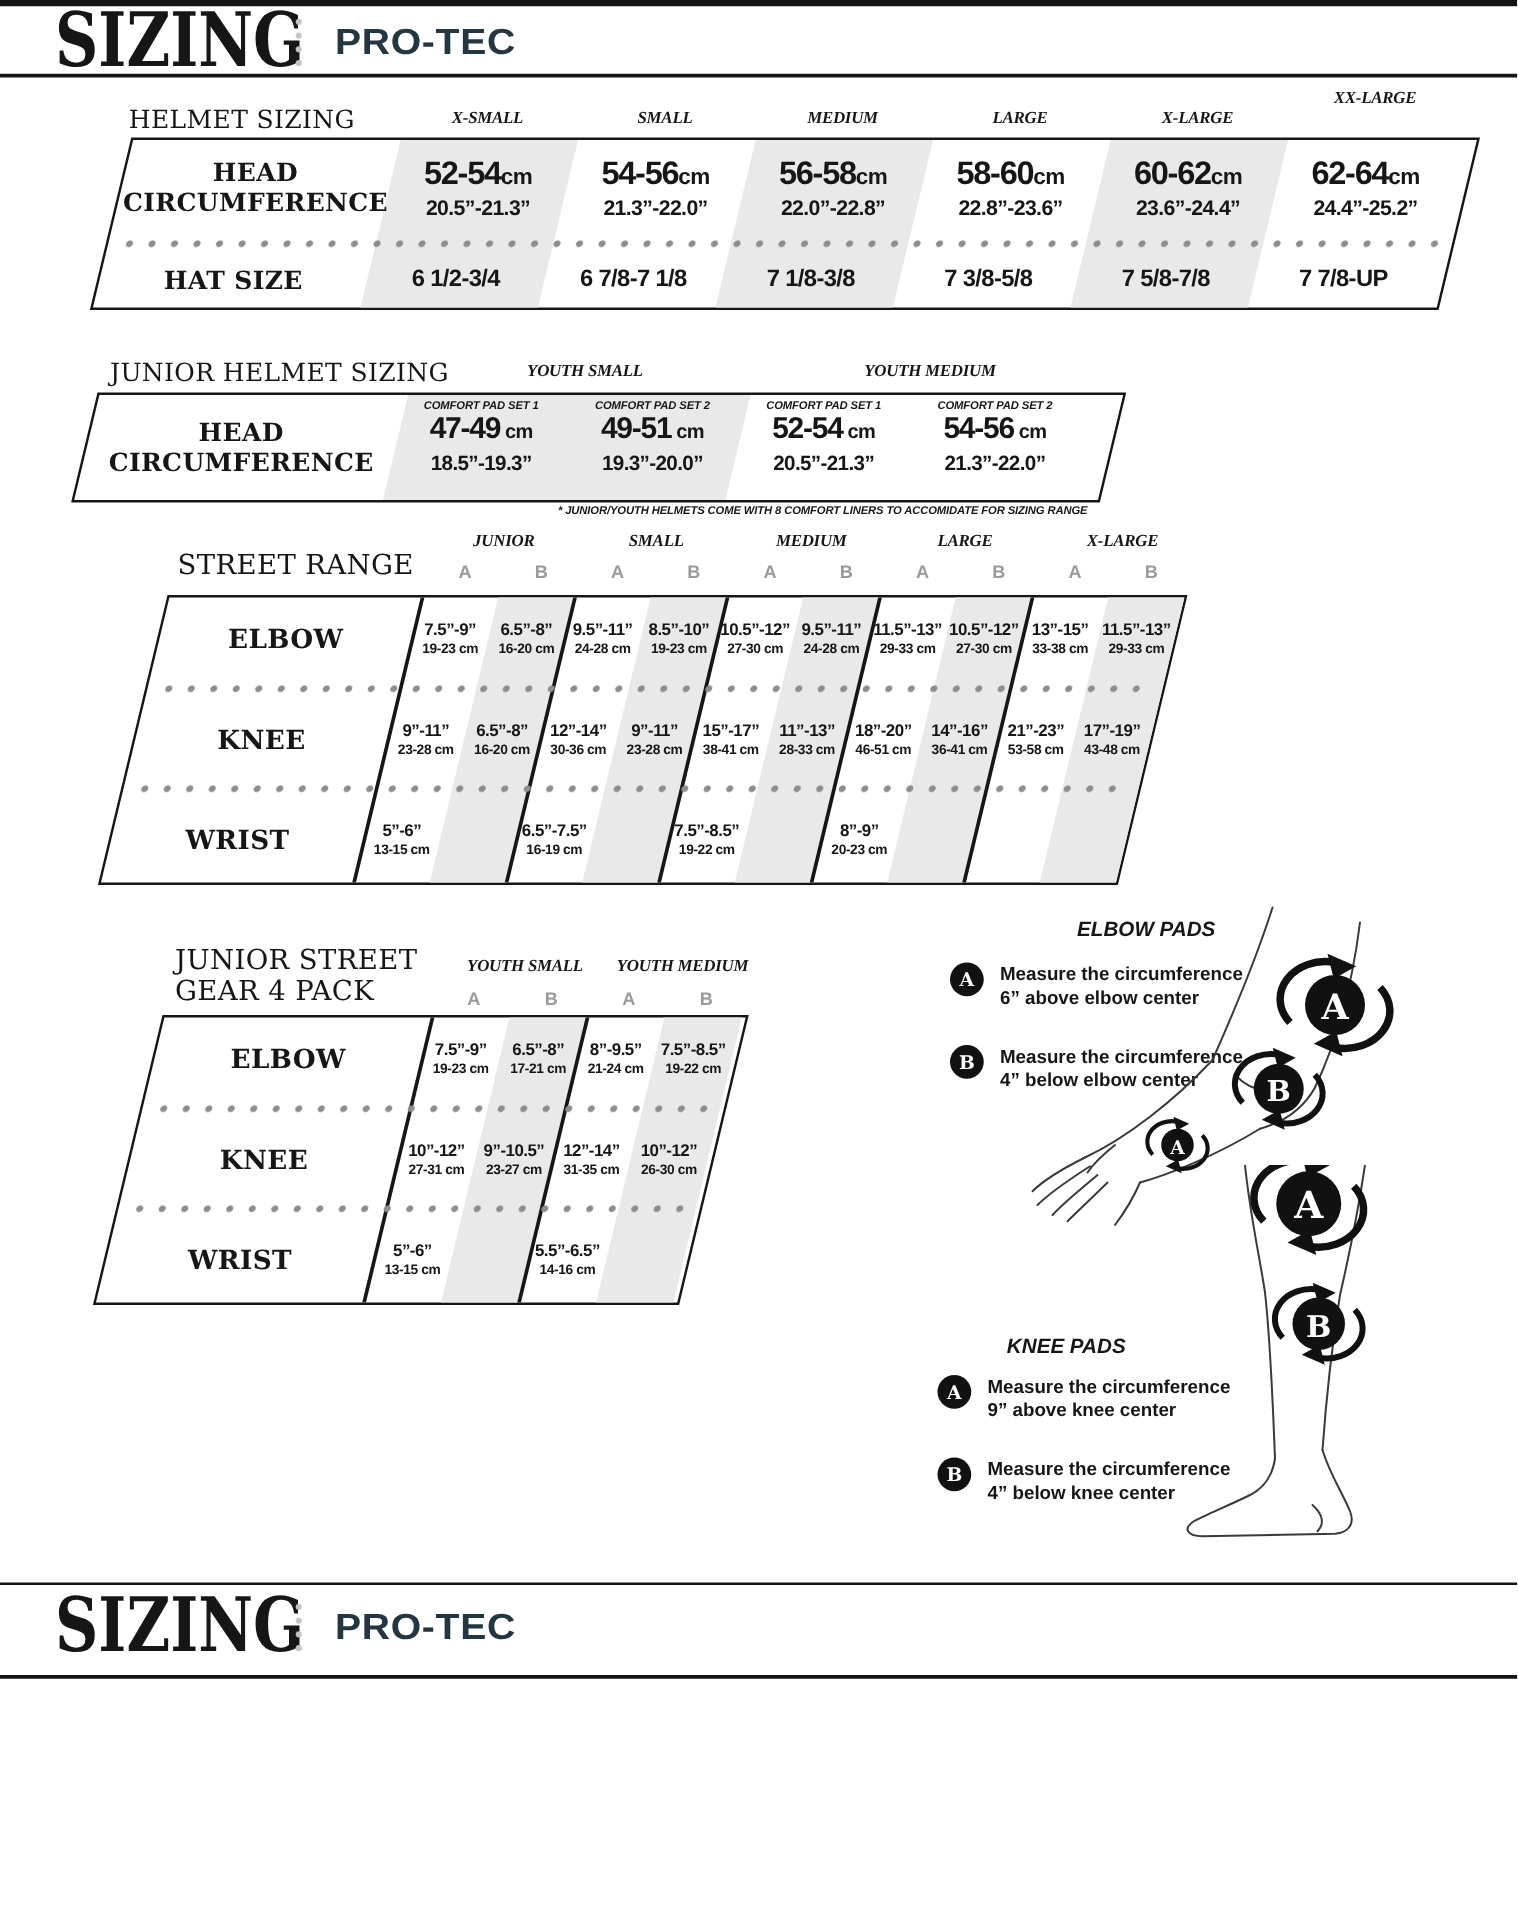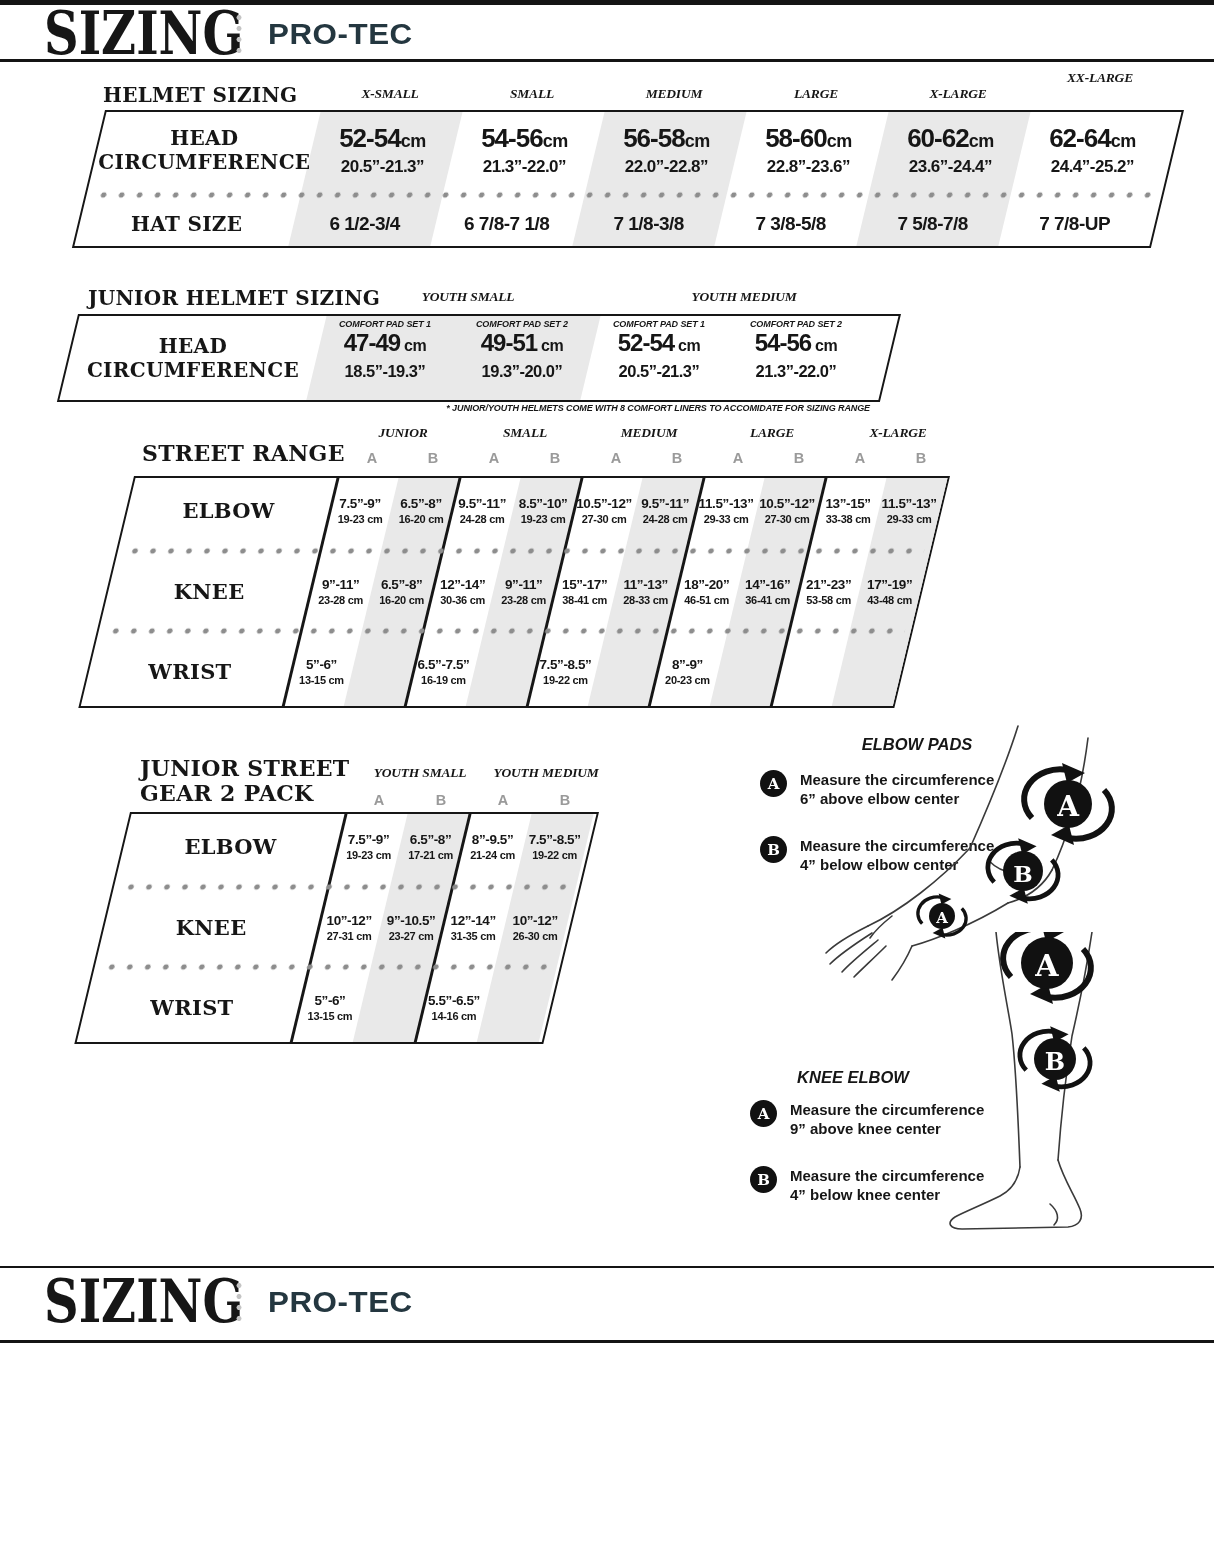--- a/index.html
+++ b/index.html
@@ -9,21 +9,21 @@
   
   .topbar{left:0;width:1214px;background:#141414;}
   .rule{left:0;width:1214px;background:#141414;}
   .sizing-title{font-family:"DejaVu Serif",serif;font-weight:700;font-size:60px;line-height:52px;
                 transform:scaleX(.8);transform-origin:0 50%;white-space:nowrap;}
   .protec{font-weight:800;font-size:29px;letter-spacing:.5px;color:#243740;
           transform:scaleX(1.08);transform-origin:0 50%;white-space:nowrap;}
   .vdots{width:6px;background-image:radial-gradient(circle,#c4c4c4 2.2px,transparent 2.8px);
          background-size:6px 11px;background-repeat:repeat-y;}
   
-  .sec-title{font-family:"DejaVu Serif",serif;font-weight:700;font-size:20px;letter-spacing:.3px;white-space:nowrap;}
+  .sec-title{font-family:"DejaVu Serif",serif;font-weight:400;font-size:20px;letter-spacing:.3px;white-space:nowrap;}
   .szh{width:150px;margin-left:-75px;text-align:center;font-style:italic;font-weight:700;
        font-size:13.5px;letter-spacing:-.2px;white-space:nowrap;font-family:Liberation Serif, serif;}
   .ab{width:30px;margin-left:-15px;text-align:center;color:#9a9a9a;font-weight:700;font-size:14.5px;}
   .footnote{font-style:italic;font-weight:700;font-size:9px;text-align:right;letter-spacing:-.1px;}
   
   .skewT{transform:skewX(-13.5deg);transform-origin:0 0;border:2.5px solid #161616;background:#fff;}
   .stripe{position:absolute;top:0;bottom:0;background:#e9e9e9;}
   .gline{position:absolute;top:0;bottom:0;width:2.5px;background:#161616;}
   .dots{position:absolute;height:14px;background-image:radial-gradient(circle,#8d8d8d 2.4px,transparent 3px);
         background-size:18px 14px;background-repeat:repeat-x;background-position:2px 50%;}
@@ -281,21 +281,21 @@
         <div class="ccm">19-22 cm</div>
       </div>
     <div class="cell" style="left:568px;top:162px;width:61px;height:64px">
         <div class="cin">8”-9”</div>
         <div class="ccm">20-23 cm</div>
       </div>
   </div>
 
   <div class="abs sec-title" style="left:140px;top:756px;font-size:22px;line-height:25px">
     <div>JUNIOR STREET</div>
-    <div>GEAR 2 PACK</div>
+    <div>GEAR 4 PACK</div>
   </div>
   <div class="abs szh" style="left:420px;top:765px">YOUTH SMALL</div>
   <div class="abs szh" style="left:546px;top:765px">YOUTH MEDIUM</div>
   <div class="abs ab" style="left:379px;top:792px">A</div>
   <div class="abs ab" style="left:441px;top:792px">B</div>
   <div class="abs ab" style="left:503px;top:792px">A</div>
   <div class="abs ab" style="left:565px;top:792px">B</div>
 
   <div class="abs skewT" style="left:130px;top:812px;width:465px;height:228px">
     <div class="stripe" style="left:276px;width:62px"></div>
@@ -363,21 +363,21 @@
   <div class="abs" style="left:800px;top:770px">
     <div class="gline1">Measure the circumference</div>
     <div class="gline2">6” above elbow center</div>
   </div>
   <div class="abs badge" style="left:760px;top:836px">B</div>
   <div class="abs" style="left:800px;top:836px">
     <div class="gline1">Measure the circumference</div>
     <div class="gline2">4” below elbow center</div>
   </div>
 
-  <div class="abs gtitle" style="left:758px;top:1068px">KNEE ELBOW</div>
+  <div class="abs gtitle" style="left:758px;top:1068px">KNEE PADS</div>
   <div class="abs badge" style="left:750px;top:1100px">A</div>
   <div class="abs" style="left:790px;top:1100px">
     <div class="gline1">Measure the circumference</div>
     <div class="gline2">9” above knee center</div>
   </div>
   <div class="abs badge" style="left:750px;top:1166px">B</div>
   <div class="abs" style="left:790px;top:1166px">
     <div class="gline1">Measure the circumference</div>
     <div class="gline2">4” below knee center</div>
   </div>

